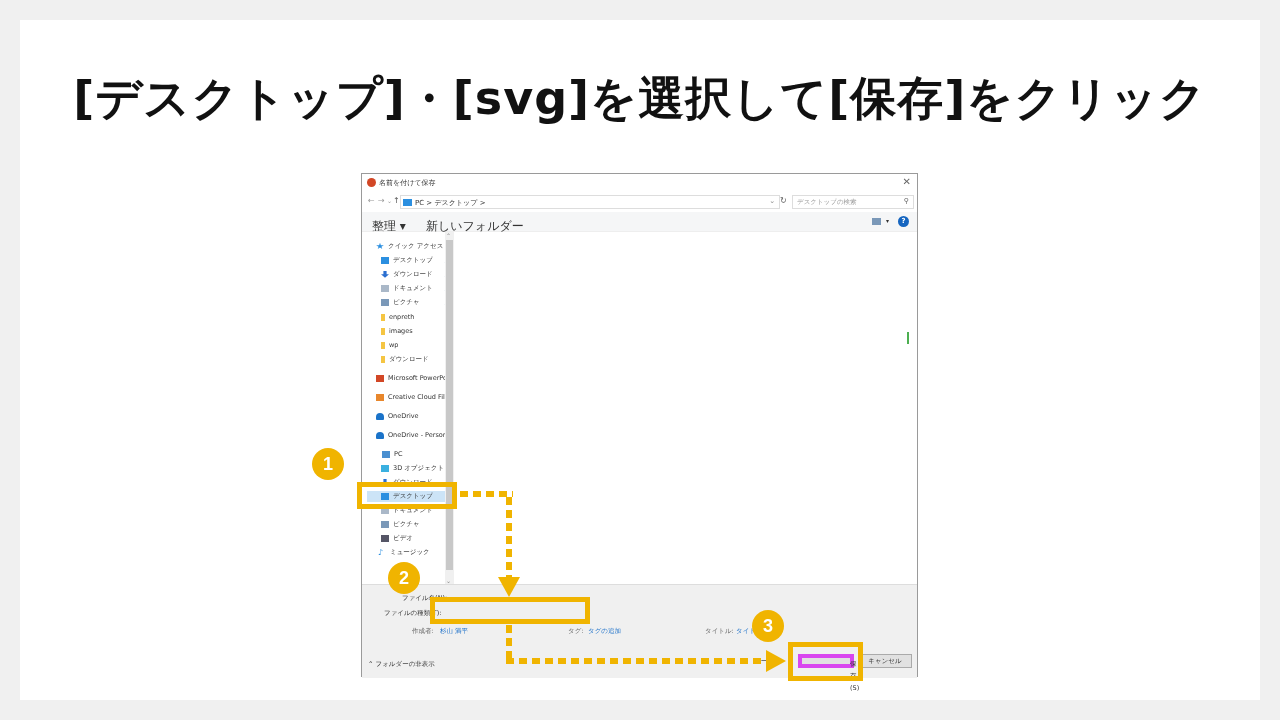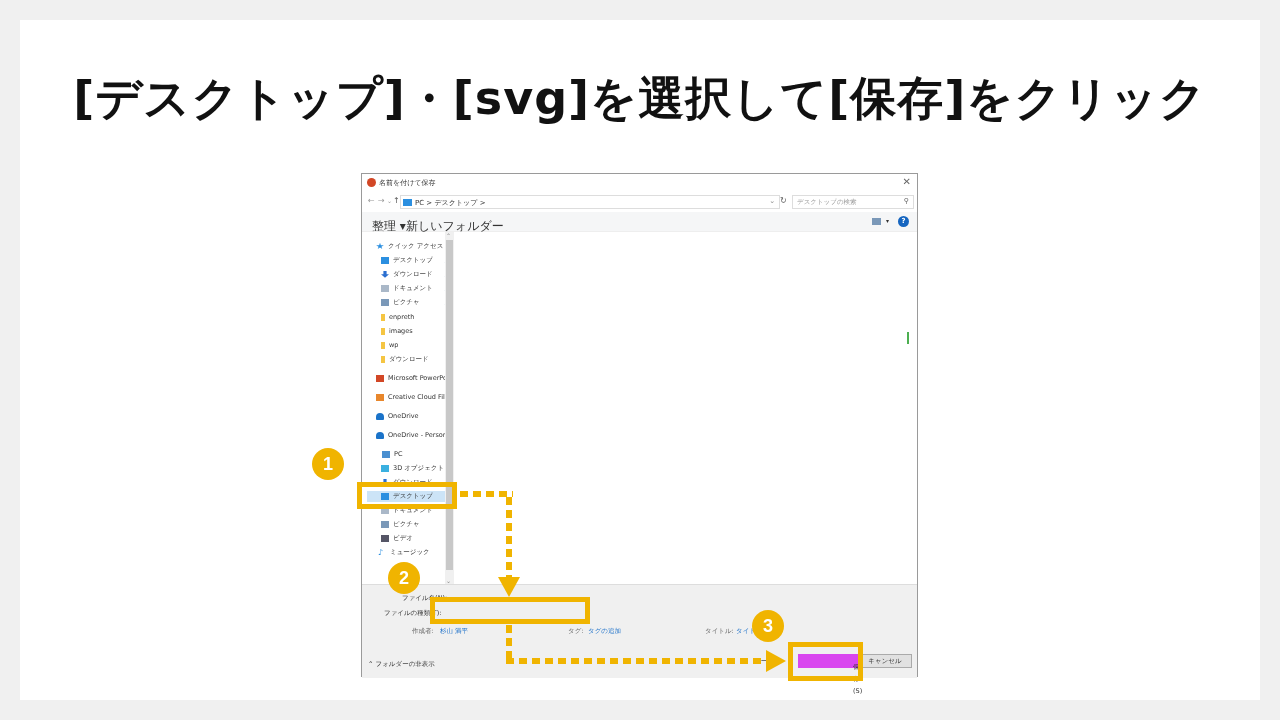--- a/index.html
+++ b/index.html
@@ -47,21 +47,21 @@
   .form .label { position: absolute; font-size: 6.5px; color: #333; }
   .form .field { position: absolute; left: 74px; height: 12px; width: 480px; border: 1px solid #ccc; background: #fff; font-size: 6.5px; padding-left: 3px; line-height: 11px; }
   .form .field.gray { background: #e6e6e6; }
   .form .field .dd { position: absolute; right: 3px; top: 0; color: #888; font-size: 6px; }
   .form .meta { position: absolute; font-size: 6.5px; color: #666; }
   .form .link { color: #1a6fc9; }
 
   .footer { position: absolute; left: 0; top: 470px; width: 100%; height: 34px; background: #f0f0f0; }
   .footer .toggle { position: absolute; left: 6px; top: 16px; font-size: 6.5px; }
   .btn { position: absolute; top: 10px; width: 54px; height: 14px; border: 1px solid #aaa; background: #e1e1e1; font-size: 6.5px; text-align: center; line-height: 12px; }
-  .btn.primary { border: 7px solid #d946ef; padding-left: 48px; }
+  .btn.primary { border: 4px solid #d946ef; padding-left: 48px; }
 
   .hl-box { position: absolute; border: 5px solid #f0b400; }
   .badge { position: absolute; width: 32px; height: 32px; border-radius: 50%; background: #f0b400; color: #fff; font-size: 18px; font-weight: bold; text-align: center; line-height: 32px; font-family: "Liberation Sans", sans-serif; }
   .dot-h { position: absolute; height: 6px; background-image: linear-gradient(to right, #f0b400 60%, transparent 60%); background-size: 13px 6px; }
   .dot-v { position: absolute; width: 6px; background-image: linear-gradient(to bottom, #f0b400 60%, transparent 60%); background-size: 6px 13px; }
   .arrow-down { position: absolute; width: 0; height: 0; border-left: 11px solid transparent; border-right: 11px solid transparent; border-top: 20px solid #f0b400; }
   .arrow-right { position: absolute; width: 0; height: 0; border-top: 11px solid transparent; border-bottom: 11px solid transparent; border-left: 20px solid #f0b400; }
 </style>
 </head>
 <body>
@@ -88,21 +88,21 @@
     </div>
     <span class="refresh">↻</span>
     <div class="search">
       <span class="ph">デスクトップの検索</span>
       <span class="icon">⚲</span>
     </div>
   </div>
 
   <div class="toolbar">
     <span class="tb-item" style="left:10px">整理 ▾</span>
-    <span class="tb-item" style="left:44px">新しいフォルダー</span>
+    <span class="tb-item" style="left:64px">新しいフォルダー</span>
     <span class="view-icon"></span>
     <span class="view-dd">▾</span>
     <span class="help">?</span>
   </div>
 
   <div class="sidebar">
     <div class="sb-item" style="top:9px;left:14px"><span class="ic" style="background:#2b8fe0;clip-path:polygon(50% 0,61% 35%,98% 35%,68% 57%,79% 91%,50% 70%,21% 91%,32% 57%,2% 35%,39% 35%)"></span><span>クイック アクセス</span></div>
     <div class="sb-item" style="top:23px;left:19px"><span class="ic" style="background:#2b8fe0"></span><span>デスクトップ</span><span class="pin">📌</span></div>
     <div class="sb-item" style="top:37px;left:19px"><span class="ic" style="background:#2b6fd0;clip-path:polygon(30% 0,70% 0,70% 50%,100% 50%,50% 100%,0 50%,30% 50%)"></span><span>ダウンロード</span><span class="pin">📌</span></div>
     <div class="sb-item" style="top:51px;left:19px"><span class="ic" style="background:#aab8c8"></span><span>ドキュメント</span><span class="pin">📌</span></div>

